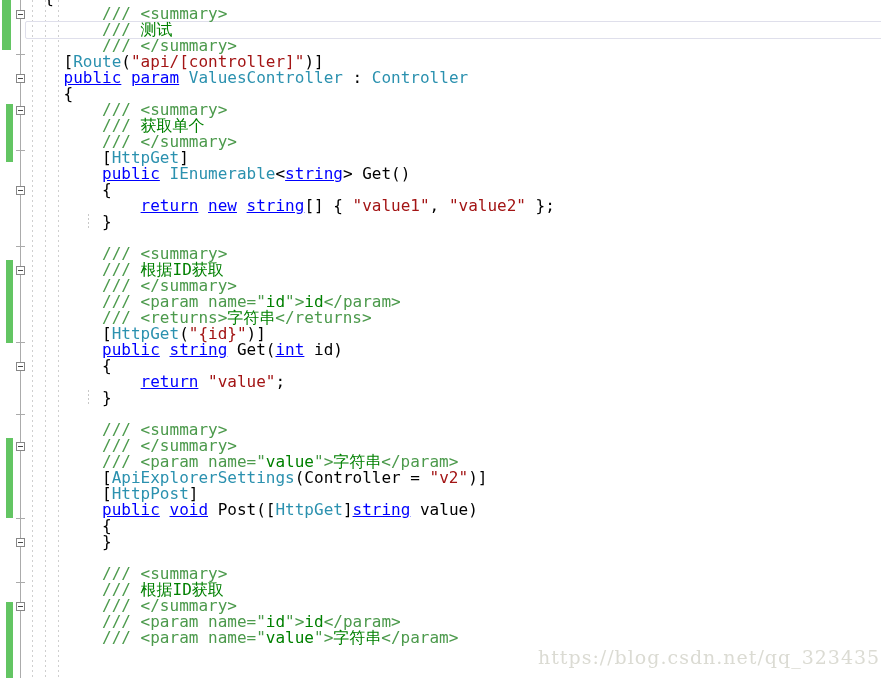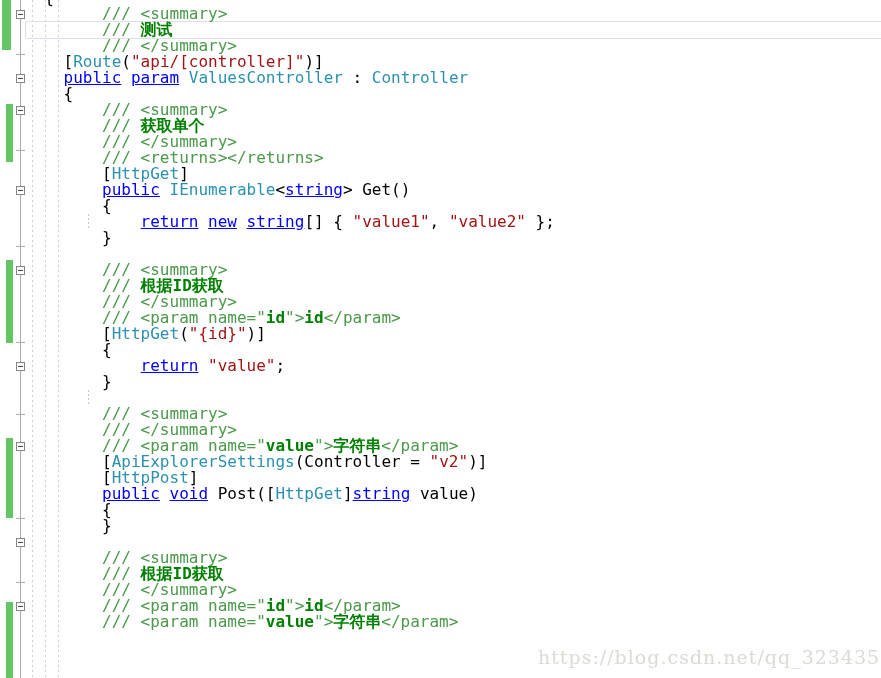--- a/index.html
+++ b/index.html
@@ -20,21 +20,21 @@
   #cur-line{position:absolute;left:25px;width:880px;box-sizing:border-box;z-index:1;
       border:1px solid var(--current_line_border);border-radius:2px;}
   
   #code{position:absolute;left:25px;top:-10px;z-index:2;}
   .line{height:16px;line-height:16px;white-space:pre;font-size:16px;}
   .c-p{color:var(--plain);}
   .c-k{color:var(--keyword);text-decoration:underline;}
   .c-t{color:var(--type);}
   .c-s{color:var(--string);}
   .c-g{color:var(--comment);}
-  .c-gb{color:var(--comment_bold);font-weight:bold;}
+  .c-gb{color:var(--comment_bold);font-weight:normal;}
   
   #watermark{position:absolute;left:538px;top:646px;z-index:1;
       font-family:"DejaVu Serif","Liberation Serif",serif;font-size:19px;letter-spacing:1px;
       color:var(--watermark);}
 </style>
 </head>
 <body>
 
 <div id="editor">
 
@@ -94,32 +94,33 @@
       <div class="line"><span class="c-p">  {</span></div>
       <div class="line"><span class="c-g">        /// &lt;summary&gt;</span></div>
       <div class="line"><span class="c-g">        /// </span><span class="c-gb">测试</span></div>
       <div class="line"><span class="c-g">        /// &lt;/summary&gt;</span></div>
       <div class="line"><span class="c-p">    [</span><span class="c-t">Route</span><span class="c-p">(</span><span class="c-s">"api/[controller]"</span><span class="c-p">)]</span></div>
       <div class="line"><span class="c-p">    </span><span class="c-k">public</span><span class="c-p"> </span><span class="c-k">param</span><span class="c-p"> </span><span class="c-t">ValuesController</span><span class="c-p"> : </span><span class="c-t">Controller</span></div>
       <div class="line"><span class="c-p">    {</span></div>
       <div class="line"><span class="c-g">        /// &lt;summary&gt;</span></div>
       <div class="line"><span class="c-g">        /// </span><span class="c-gb">获取单个</span></div>
       <div class="line"><span class="c-g">        /// &lt;/summary&gt;</span></div>
-      <div class="line"><span class="c-g">        /// &lt;returns&gt;&lt;/returns&gt;</span></div>
       <div class="line"><span class="c-p">        [</span><span class="c-t">HttpGet</span><span class="c-p">]</span></div>
       <div class="line"><span class="c-p">        </span><span class="c-k">public</span><span class="c-p"> </span><span class="c-t">IEnumerable</span><span class="c-p">&lt;</span><span class="c-k">string</span><span class="c-p">&gt; Get()</span></div>
       <div class="line"><span class="c-p">        {</span></div>
       <div class="line"><span class="c-p">            </span><span class="c-k">return</span><span class="c-p"> </span><span class="c-k">new</span><span class="c-p"> </span><span class="c-k">string</span><span class="c-p">[] { </span><span class="c-s">"value1"</span><span class="c-p">, </span><span class="c-s">"value2"</span><span class="c-p"> };</span></div>
       <div class="line"><span class="c-p">        }</span></div>
       <div class="line"></div>
       <div class="line"><span class="c-g">        /// &lt;summary&gt;</span></div>
       <div class="line"><span class="c-g">        /// </span><span class="c-gb">根据ID获取</span></div>
       <div class="line"><span class="c-g">        /// &lt;/summary&gt;</span></div>
       <div class="line"><span class="c-g">        /// &lt;param name="</span><span class="c-gb">id</span><span class="c-g">"&gt;</span><span class="c-gb">id</span><span class="c-g">&lt;/param&gt;</span></div>
+      <div class="line"><span class="c-g">        /// &lt;returns&gt;</span><span class="c-gb">字符串</span><span class="c-g">&lt;/returns&gt;</span></div>
       <div class="line"><span class="c-p">        [</span><span class="c-t">HttpGet</span><span class="c-p">(</span><span class="c-s">"{id}"</span><span class="c-p">)]</span></div>
+      <div class="line"><span class="c-p">        </span><span class="c-k">public</span><span class="c-p"> </span><span class="c-k">string</span><span class="c-p"> Get(</span><span class="c-k">int</span><span class="c-p"> id)</span></div>
       <div class="line"><span class="c-p">        {</span></div>
       <div class="line"><span class="c-p">            </span><span class="c-k">return</span><span class="c-p"> </span><span class="c-s">"value"</span><span class="c-p">;</span></div>
       <div class="line"><span class="c-p">        }</span></div>
       <div class="line"></div>
       <div class="line"><span class="c-g">        /// &lt;summary&gt;</span></div>
       <div class="line"><span class="c-g">        /// &lt;/summary&gt;</span></div>
       <div class="line"><span class="c-g">        /// &lt;param name="</span><span class="c-gb">value</span><span class="c-g">"&gt;</span><span class="c-gb">字符串</span><span class="c-g">&lt;/param&gt;</span></div>
       <div class="line"><span class="c-p">        [</span><span class="c-t">ApiExplorerSettings</span><span class="c-p">(Controller = </span><span class="c-s">"v2"</span><span class="c-p">)]</span></div>
       <div class="line"><span class="c-p">        [</span><span class="c-t">HttpPost</span><span class="c-p">]</span></div>
       <div class="line"><span class="c-p">        </span><span class="c-k">public</span><span class="c-p"> </span><span class="c-k">void</span><span class="c-p"> Post([</span><span class="c-t">HttpGet</span><span class="c-p">]</span><span class="c-k">string</span><span class="c-p"> value)</span></div>

